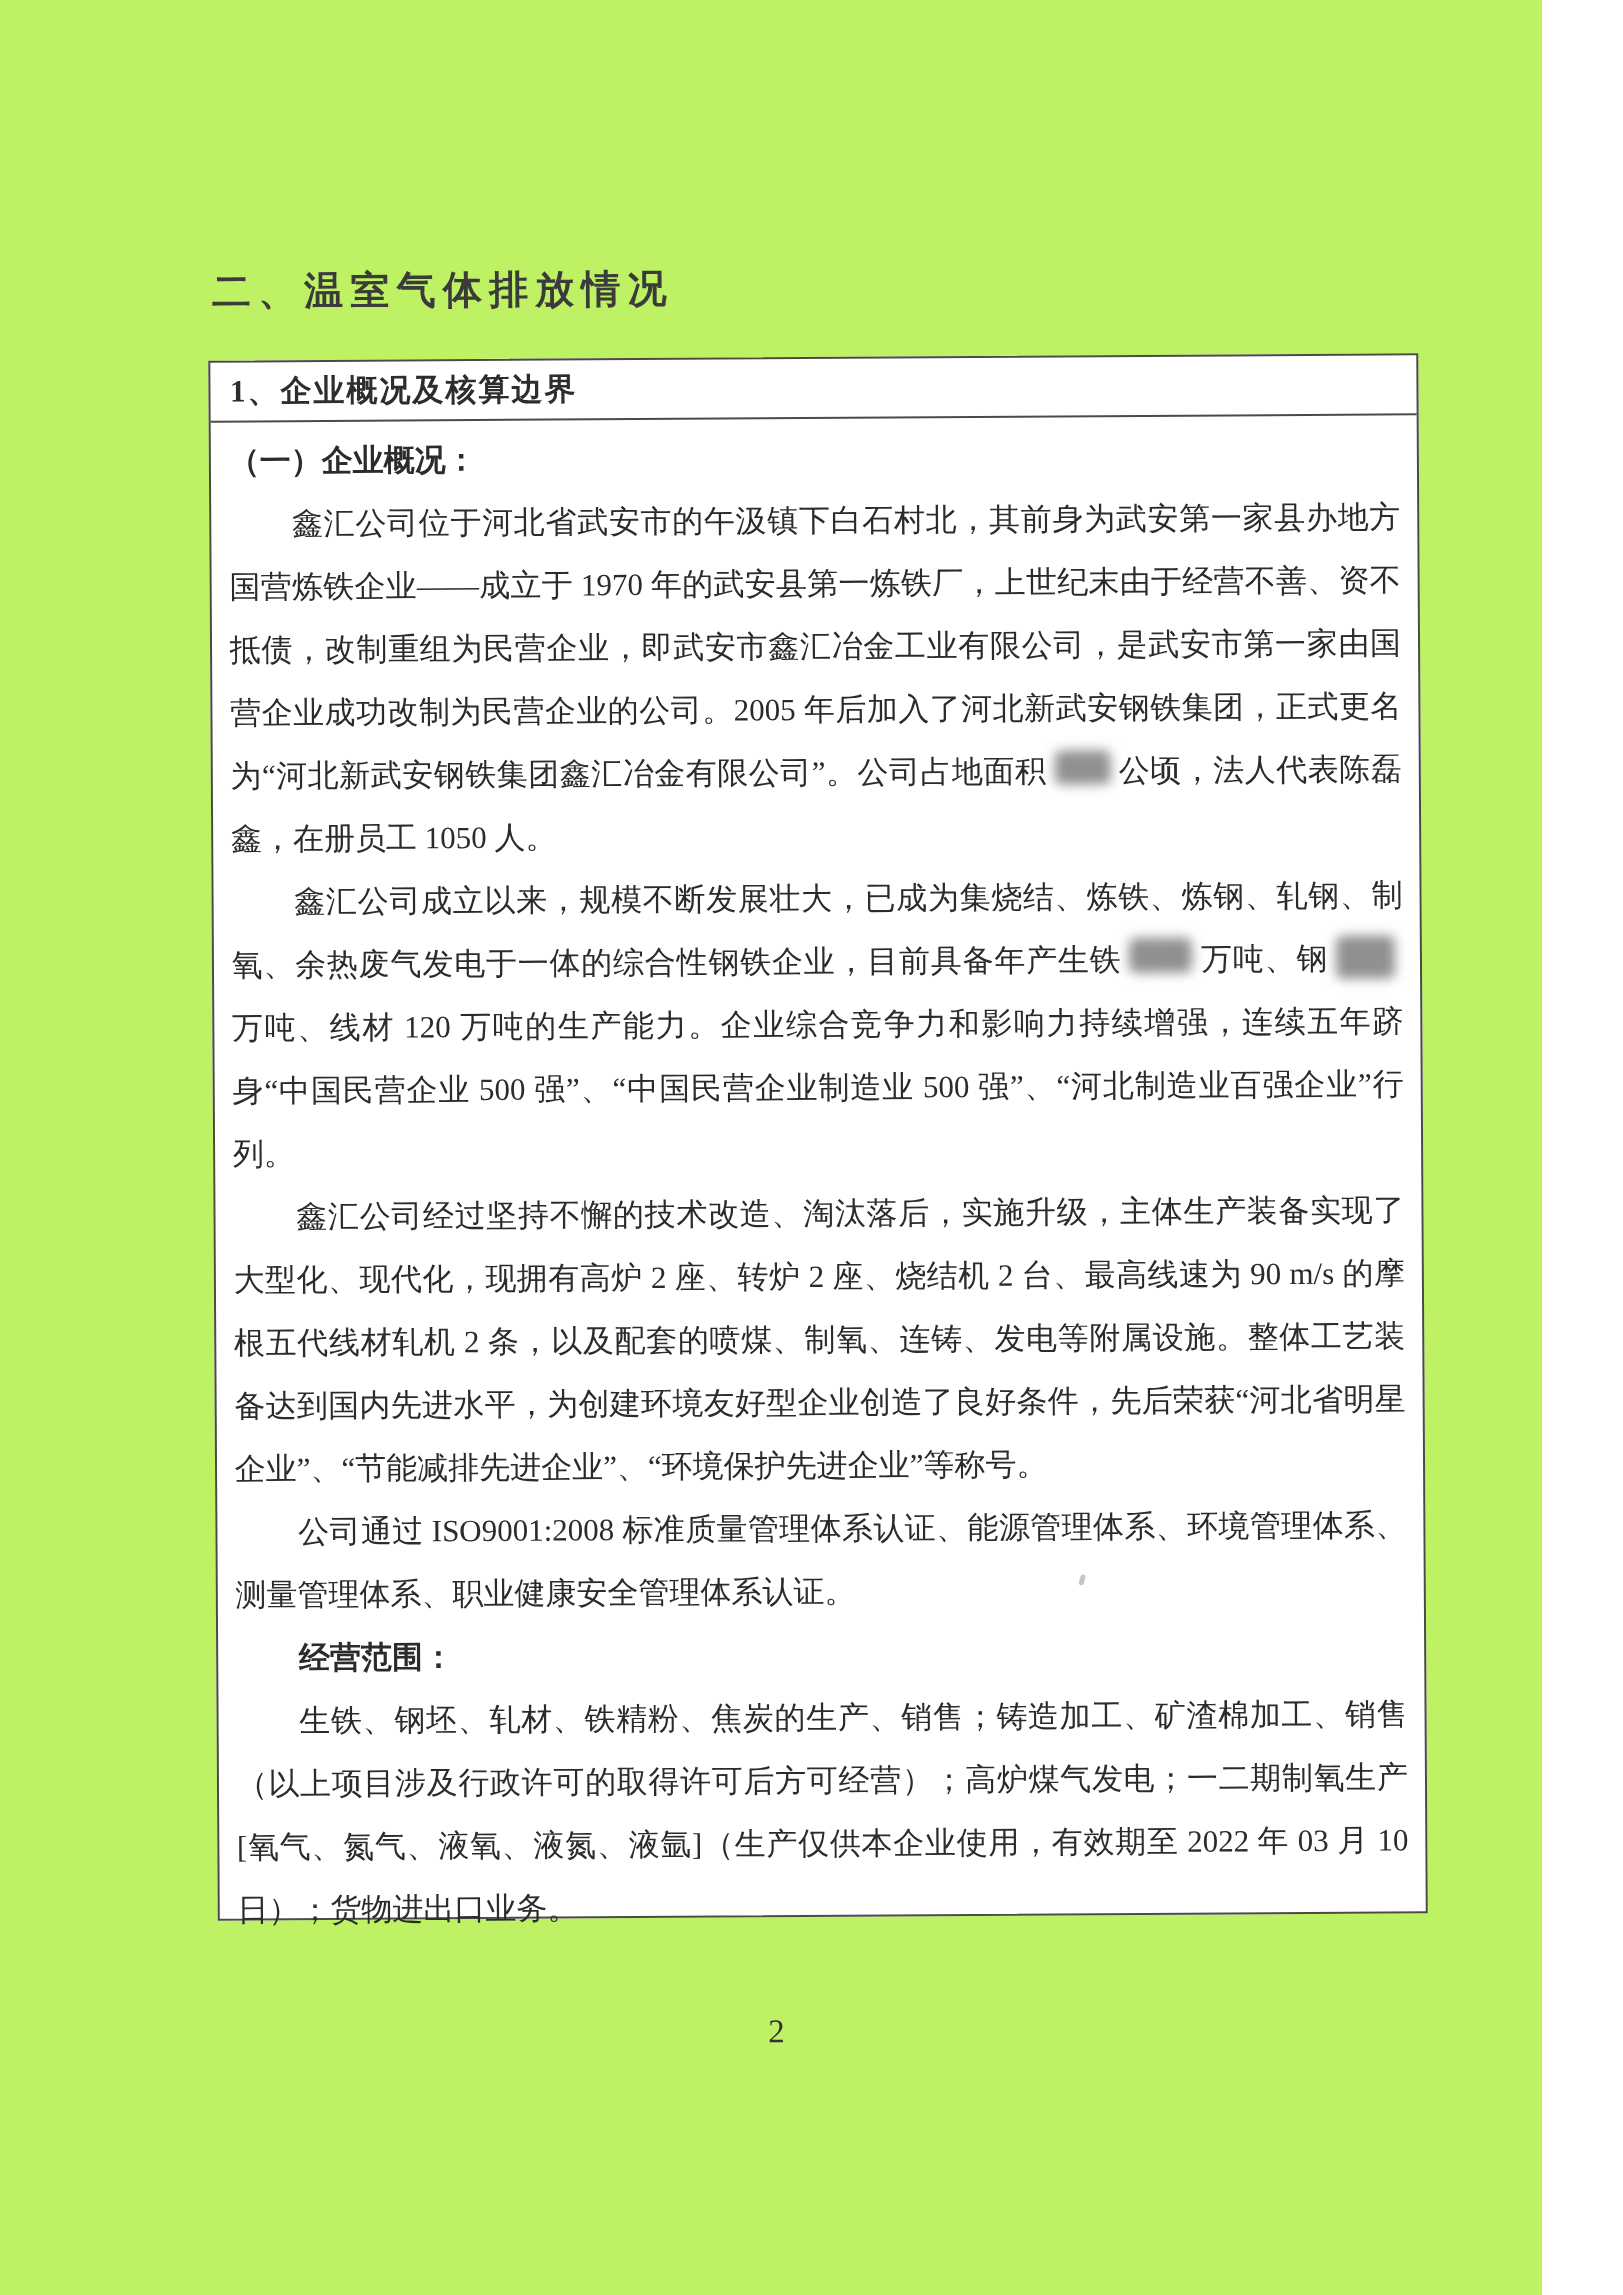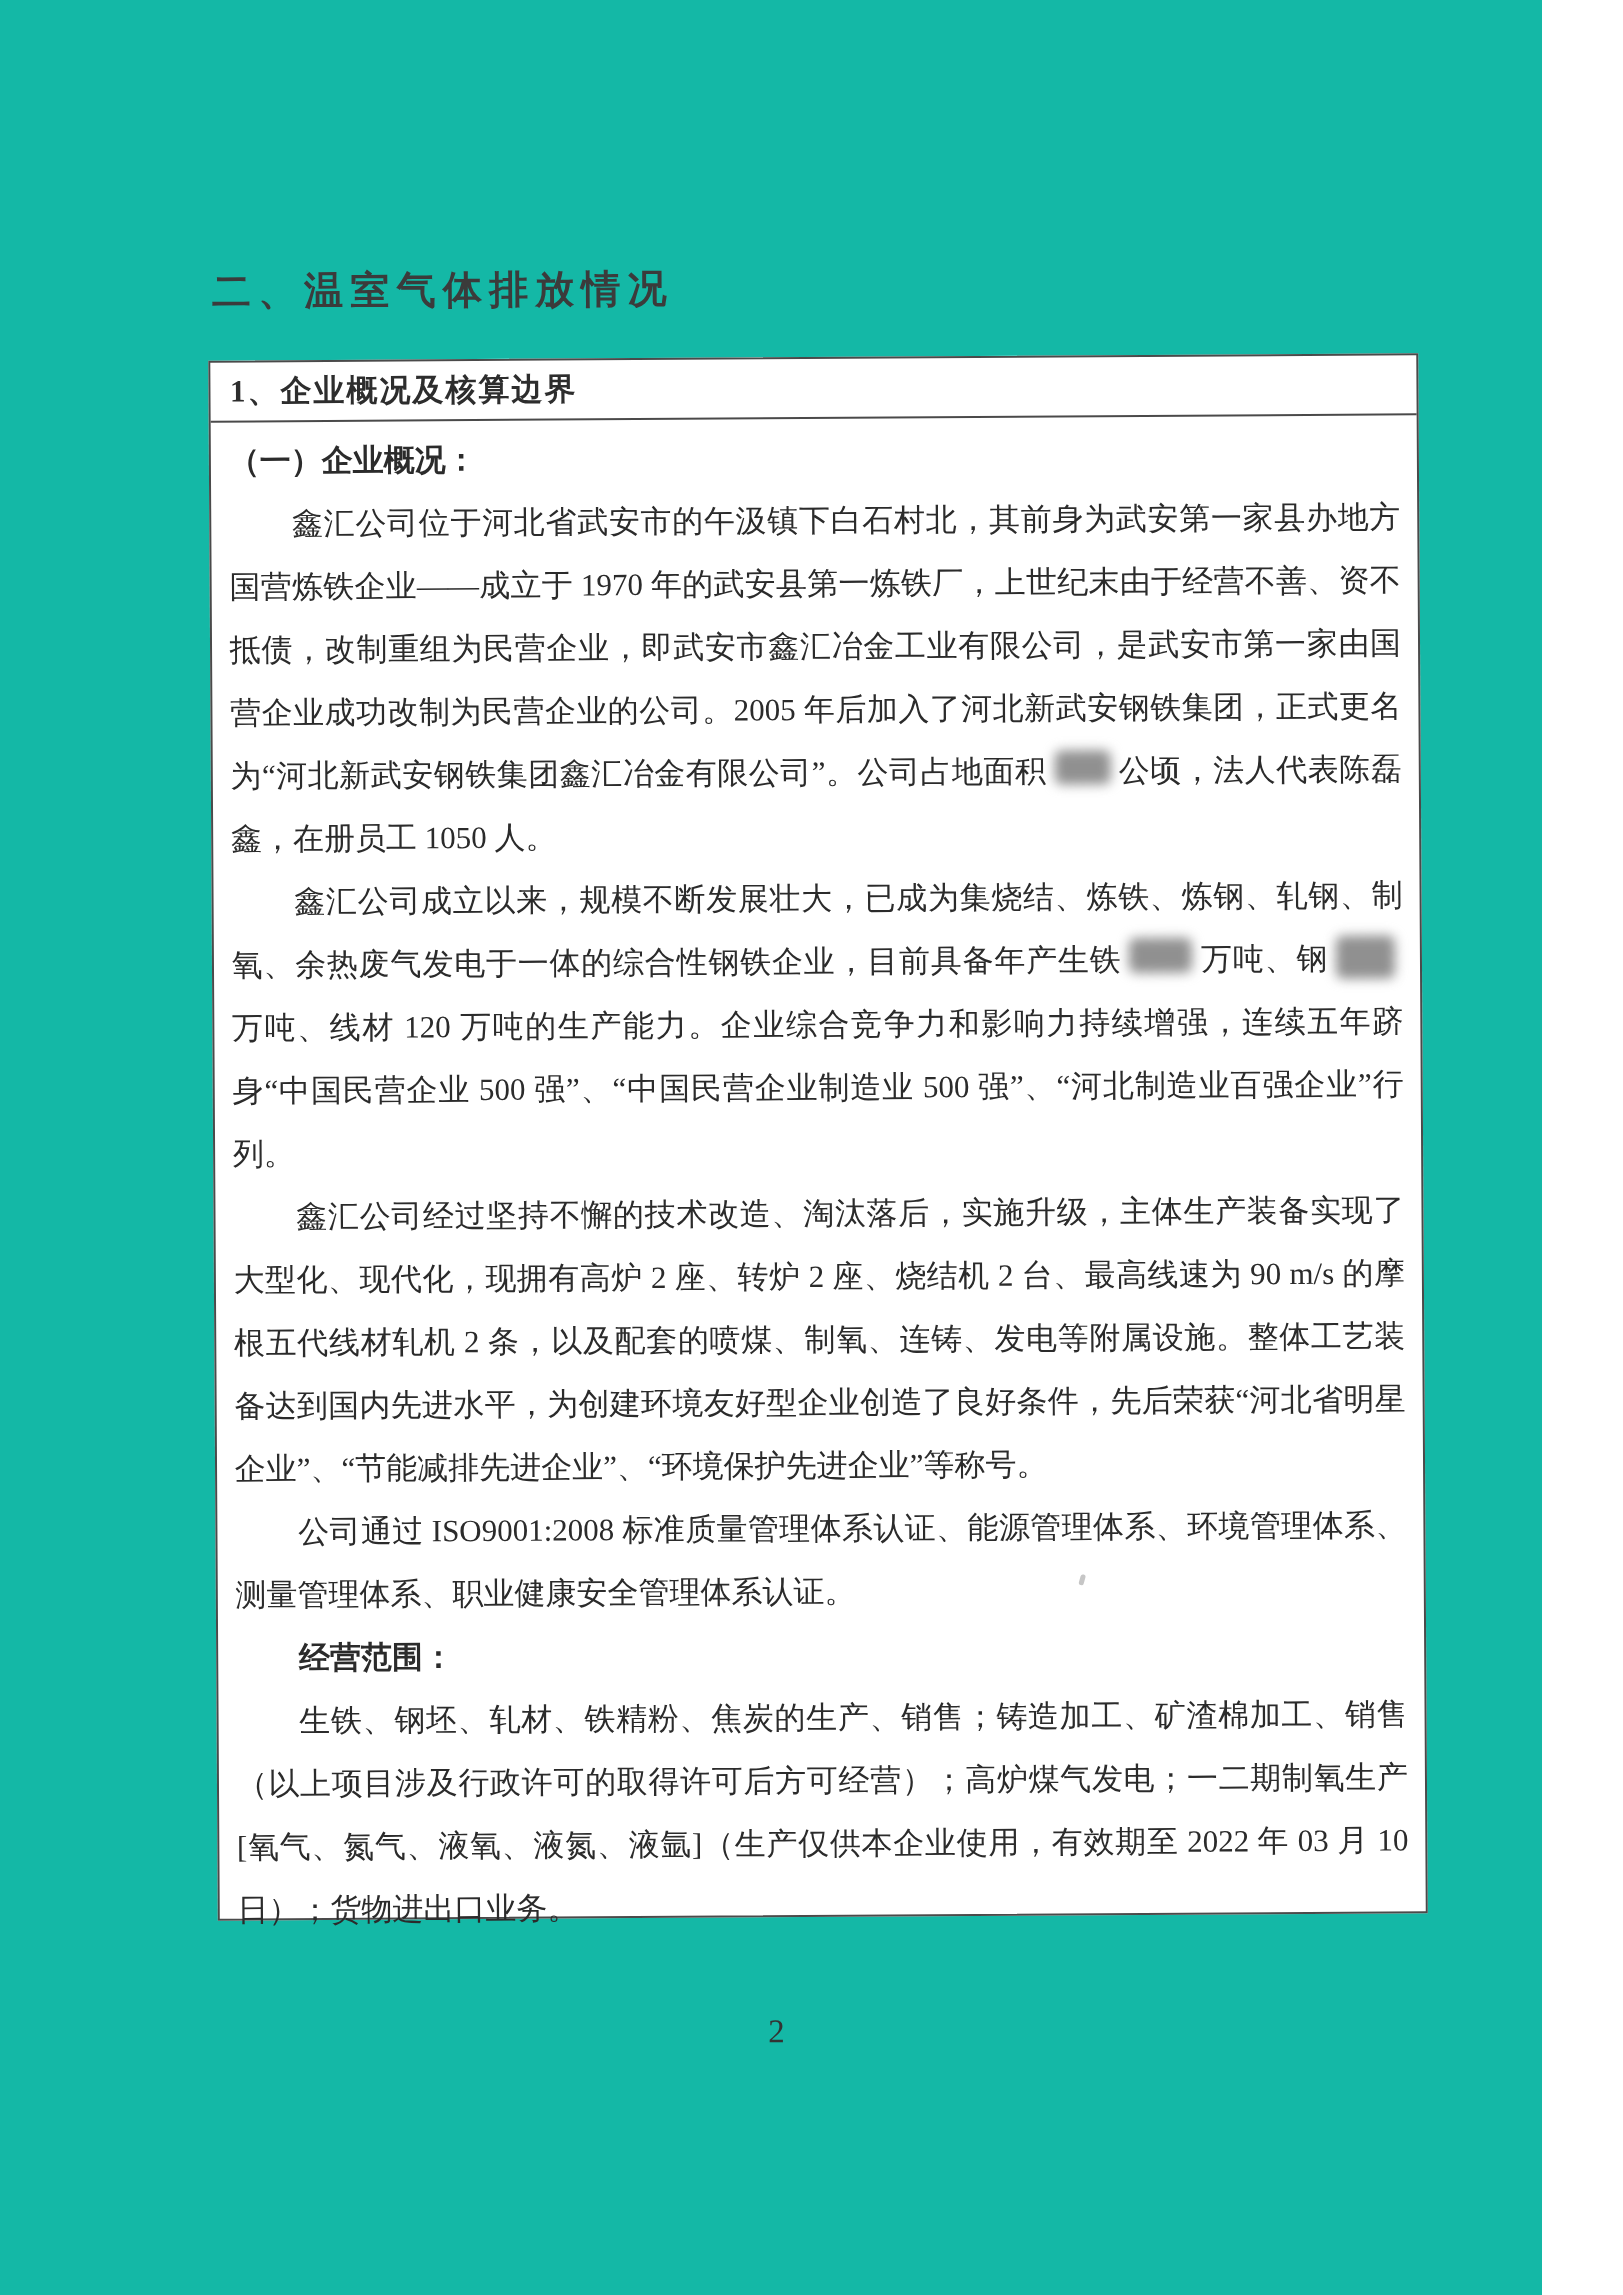--- a/index.html
+++ b/index.html
@@ -1,19 +1,19 @@
 <!DOCTYPE html>
 <html style="font-size:10.5px"><head>
 <meta charset="utf-8">
 <style>
   html,body{margin:0;padding:0;background:#ffffff;}
   .sheet{
     position:relative;
     width:1542px;height:2295px;
-    background:#14b8a6;
+    background:#bef264;
     overflow:hidden;
     font-family:"Liberation Serif","DejaVu Serif",serif;
   }
   .tilt{
     position:absolute;inset:0;
     transform:rotate(-0.35deg);
     transform-origin:812px 1132px;
   }
   .doc-title{
     position:absolute;

